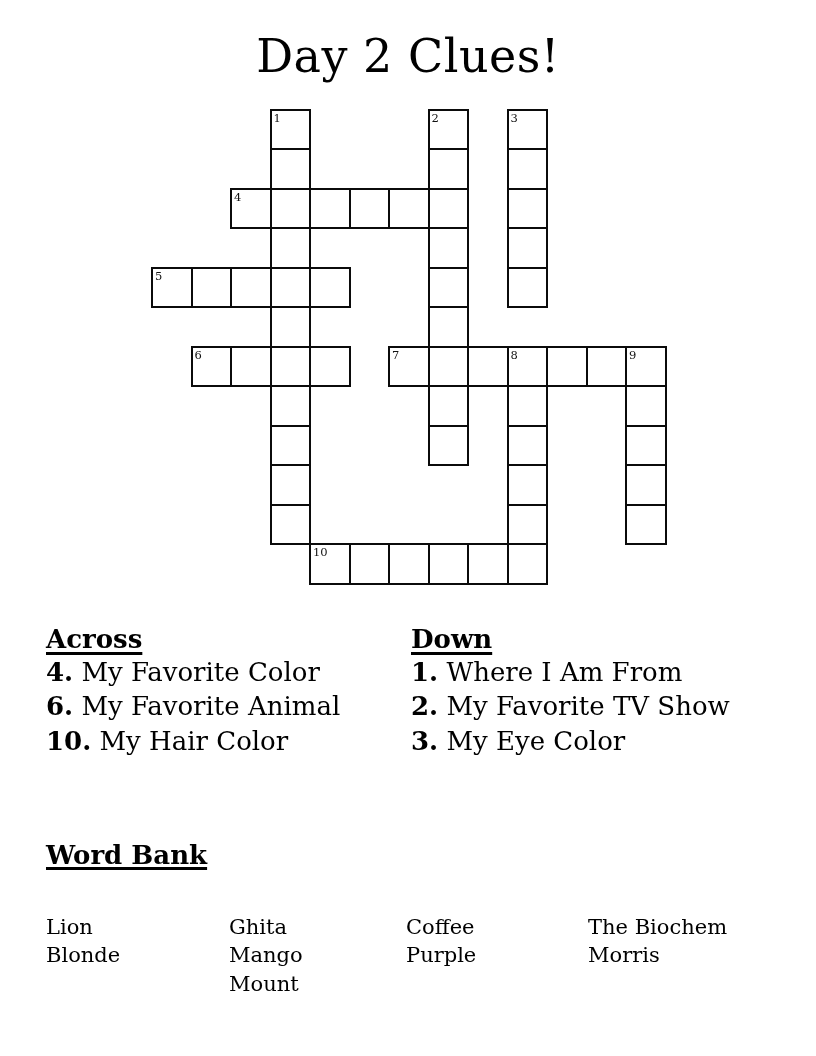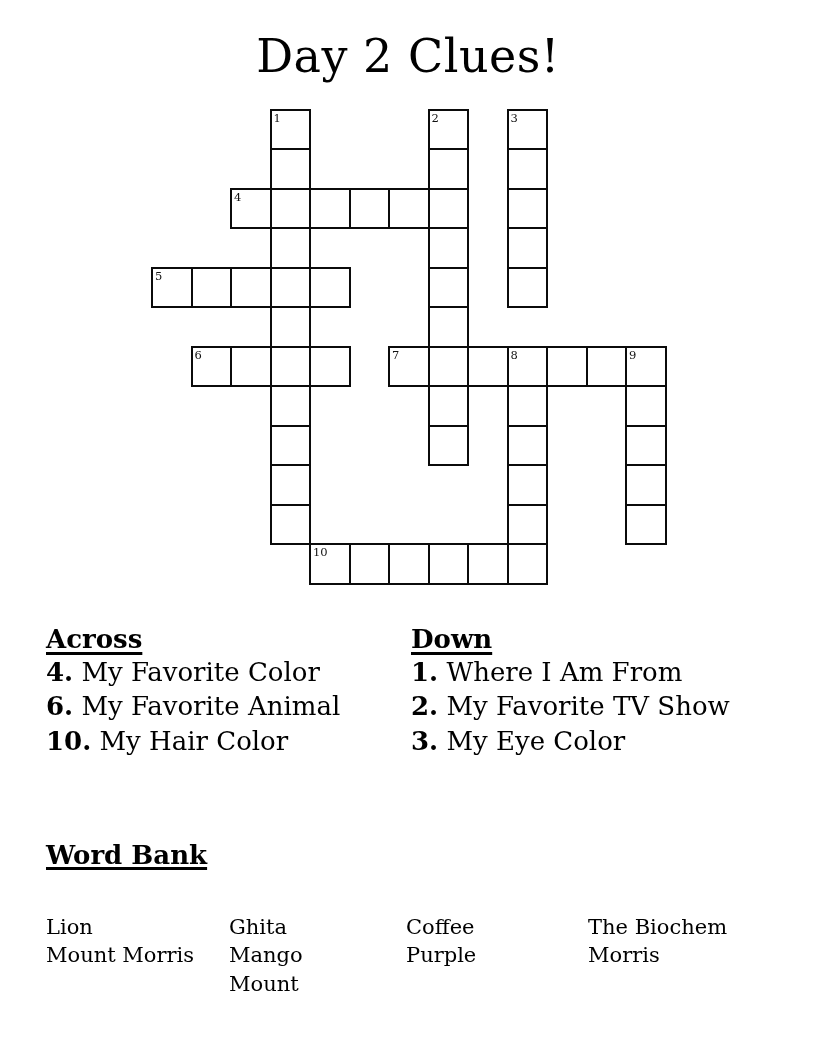--- a/index.html
+++ b/index.html
@@ -155,21 +155,21 @@
         <div class="clue"><b>1.</b><span> Where I Am From</span></div>
         <div class="clue"><b>2.</b><span> My Favorite TV Show</span></div>
         <div class="clue"><b>3.</b><span> My Eye Color</span></div>
       </div>
   </div>
 
   <div class="wb-heading"><span>Word Bank</span></div>
   <div class="wb-cols">
       <div class="wb-col" style="left: 0px;">
         <div>Lion</div>
-        <div>Mount Morris</div>
+        <div>Blonde</div>
       </div>
       <div class="wb-col" style="left: 183px;">
         <div>Ghita</div>
         <div>Mango</div>
         <div>Mount</div>
       </div>
       <div class="wb-col" style="left: 360px;">
         <div>Coffee</div>
         <div>Purple</div>
       </div>

